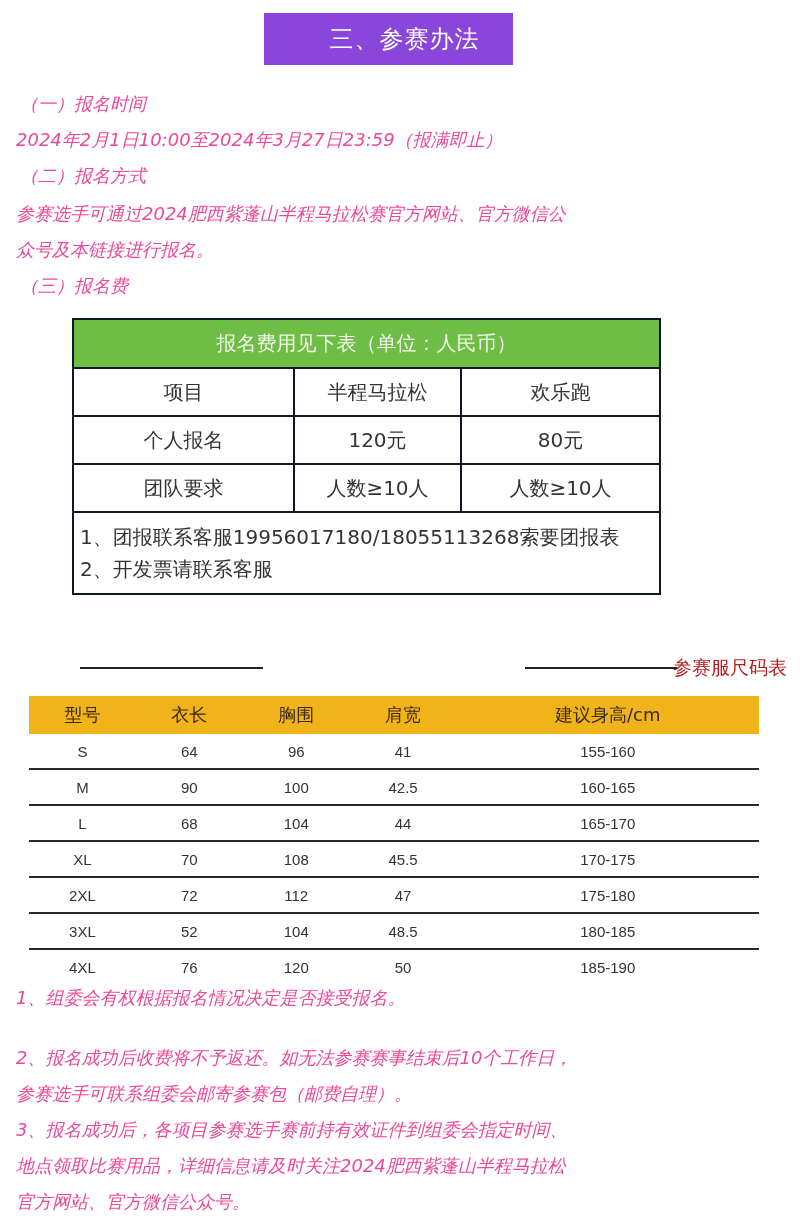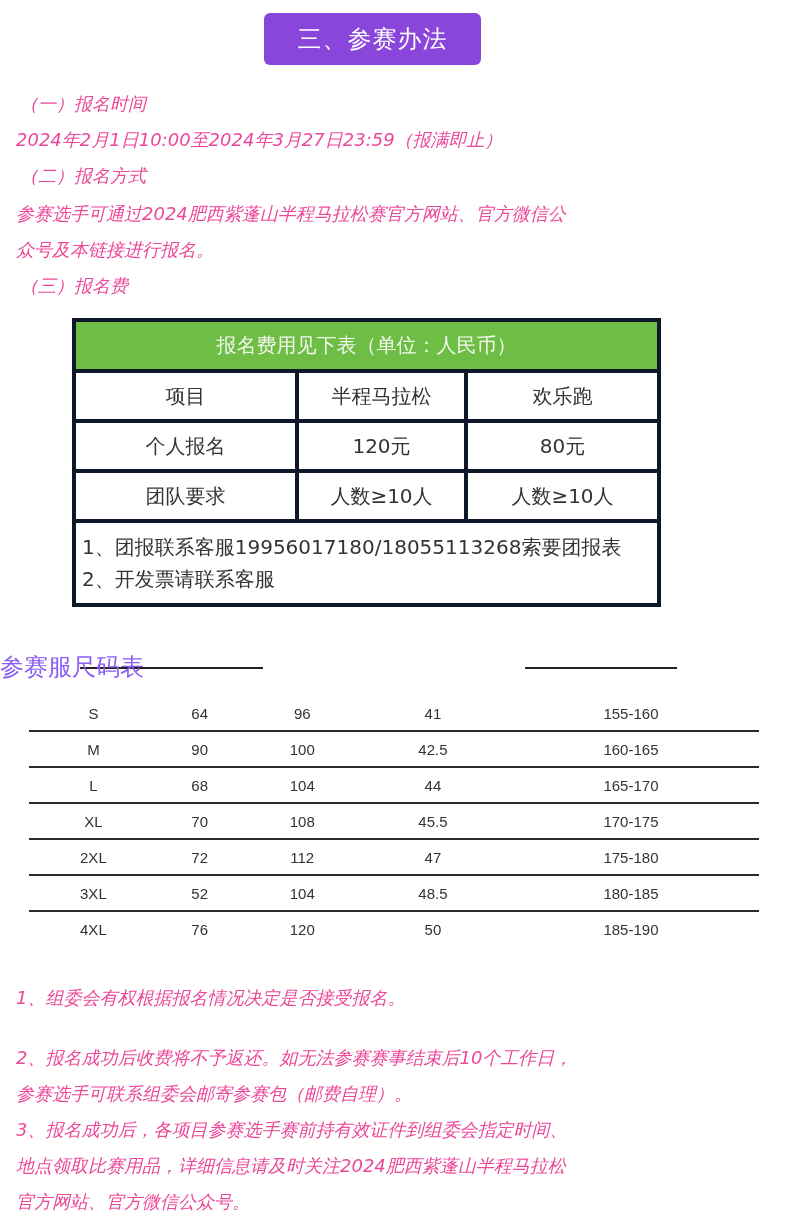--- a/index.html
+++ b/index.html
@@ -2,51 +2,51 @@
 <html><head>
   <meta charset="utf-8">
   <style>
     html, body { margin: 0; padding: 0; background: #ffffff; }
     body {
       width: 800px; height: 1225px; position: relative; overflow: hidden;
       font-family: "DejaVu Sans", "Liberation Sans", sans-serif; color: #1a1a1a;
     }
     .title-badge {
       position: absolute; left: 264px; top: 13px; width: 217px; height: 52px;
-      background: #8a45db; border-radius: 6px; color: #fff;
-      font-size: 24px; line-height: 52px; text-align: center; letter-spacing: 1px;
+      background: #8a45db; border-radius: 0; color: #fff;
+      font-size: 24px; line-height: 52px; text-align: center; letter-spacing: 1px; padding-left: 32px;
     }
     .para {
       position: absolute; left: 16px; font-size: 18px; line-height: 36px; color: #ec4899;
       white-space: nowrap;
       font-style: italic;
     }
     .para.heading { left: 20px; }
     
     .fee-table {
       position: absolute; left: 72px; top: 318px; width: 589px;
       border-collapse: collapse; font-size: 20px; color: #333;
     }
     .fee-table td {
-      border: 4px solid #0f172a; text-align: center; height: 46px; padding: 0; margin-top: 32px;
+      border: 2px solid #0f172a; text-align: center; height: 46px; padding: 0; margin-top: 32px;
     }
     .fee-table .fee-header td {
       background: #6ebd45; color: #f2f8ec; height: 47px; font-size: 20px;
     }
     .fee-table .fee-note td {
       text-align: left; padding: 8px 6px; height: auto; line-height: 32px; font-size: 20px; color: #333;
     }
     
     .size-title-wrap {
       position: absolute; top: 652px; left: 0; width: 800px; height: 30px;
     }
     .size-line { position: absolute; top: 15px; height: 2px; background: #222; }
     .size-title {
-      position: absolute; left: 0; width: 787px; text-align: left; top: 0;
-      font-size: 24px; line-height: 30px; color: #8b5cf6;
+      position: absolute; left: 0; width: 787px; text-align: right; top: 0;
+      font-size: 19px; line-height: 30px; color: #b91c1c;
     }
     .size-table {
       position: absolute; left: 29px; top: 696px; width: 730px; border-collapse: collapse;
       font-family: "Liberation Sans", sans-serif;
     }
     .size-table th {
       background: #f0b31a; color: #3a2a12; font-weight: normal; font-size: 18px; height: 36px;
       font-family: "DejaVu Sans", sans-serif;
     }
     .size-table td {
@@ -97,20 +97,27 @@
   </table>
 
 <div class="size-title-wrap">
   <div class="size-line" style="left:80px; width:183px"></div>
   <div class="size-title">参赛服尺码表</div>
   <div class="size-line" style="left:525px; width:152px"></div>
 </div>
 
 <table class="size-table">
   <tbody>
+      <tr>
+    <th>型号</th>
+    <th>衣长</th>
+    <th>胸围</th>
+    <th>肩宽</th>
+    <th>建议身高/cm</th>
+  </tr>
   <tr>
     <td>S</td>
     <td>64</td>
     <td>96</td>
     <td>41</td>
     <td>155-160</td>
   </tr>
   <tr>
     <td>M</td>
     <td>90</td>

